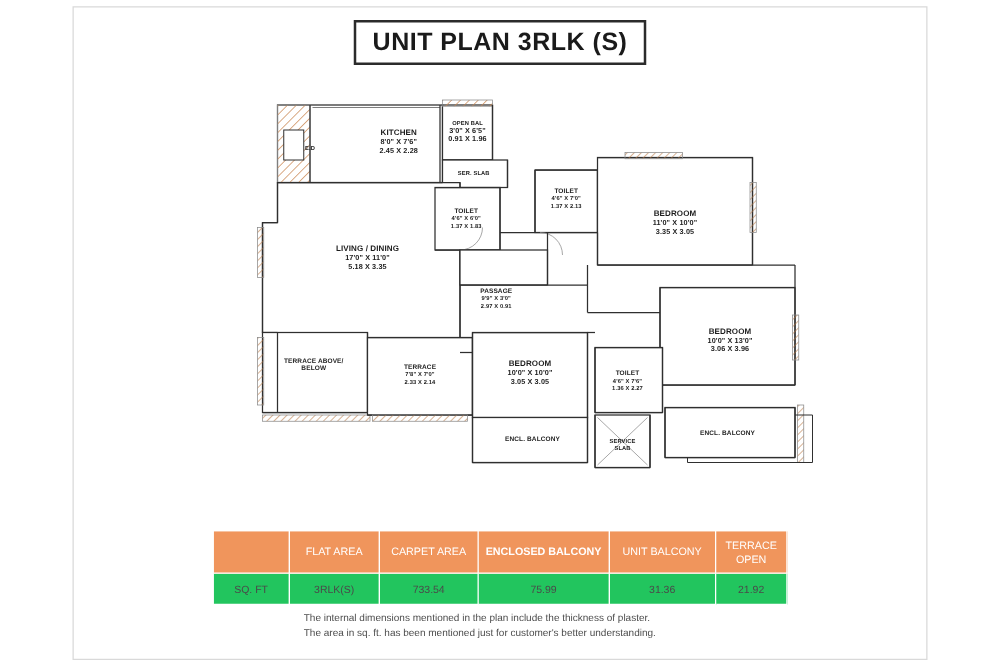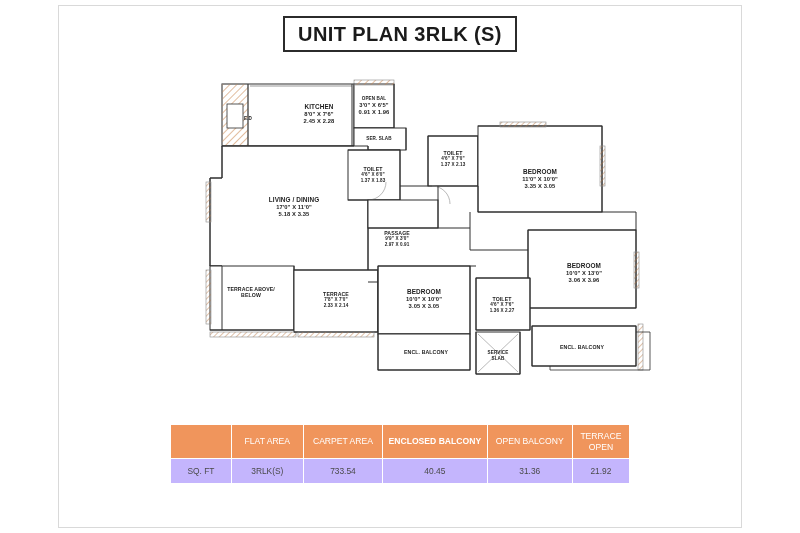--- a/index.html
+++ b/index.html
@@ -88,21 +88,21 @@
     color: #ffffff;
     font-weight: normal;
     font-size: 8.6px;
     padding: 6px 3px;
     text-align: center;
     border: 1px solid #ffffff;
     line-height: 1.25;
   }
   table.specs th.blank { background: #f0955c; }
   table.specs td {
-    background: #c4b5fd;
+    background: #22c55e;
     color: #4a4a4a;
     text-align: center;
     padding: 7px 3px;
     border: 1px solid #ffffff;
     font-size: 8.4px;
   }
   table.specs td.unit { color: #4a4a4a; }
   .note {
     position: absolute;
     left: 243px;
@@ -346,31 +346,35 @@
   </div>
 
   <div class="table-wrap">
     <table class="specs">
       <thead>
         <tr>
           <th class="blank" style="width:62px;"></th>
           <th style="width:72px;">FLAT AREA</th>
           <th style="width:80px;">CARPET AREA</th>
           <th style="width:108px;font-weight:bold;">ENCLOSED BALCONY</th>
-          <th style="width:86px;">OPEN BALCONY</th>
+          <th style="width:86px;">UNIT BALCONY</th>
           <th style="width:52px;">TERRACE OPEN</th>
         </tr>
       </thead>
       <tbody>
         <tr>
           <td class="unit">SQ. FT</td>
           <td>3RLK(S)</td>
           <td>733.54</td>
-          <td>40.45</td>
+          <td>75.99</td>
           <td>31.36</td>
           <td>21.92</td>
         </tr>
       </tbody>
     </table>
   </div>
 
+  <div class="note">
+    <div>The internal dimensions mentioned in the plan include the thickness of plaster.</div>
+    <div>The area in sq. ft. has been mentioned just for customer's better understanding.</div>
+  </div>
 
 </div>
 
 </body></html>

